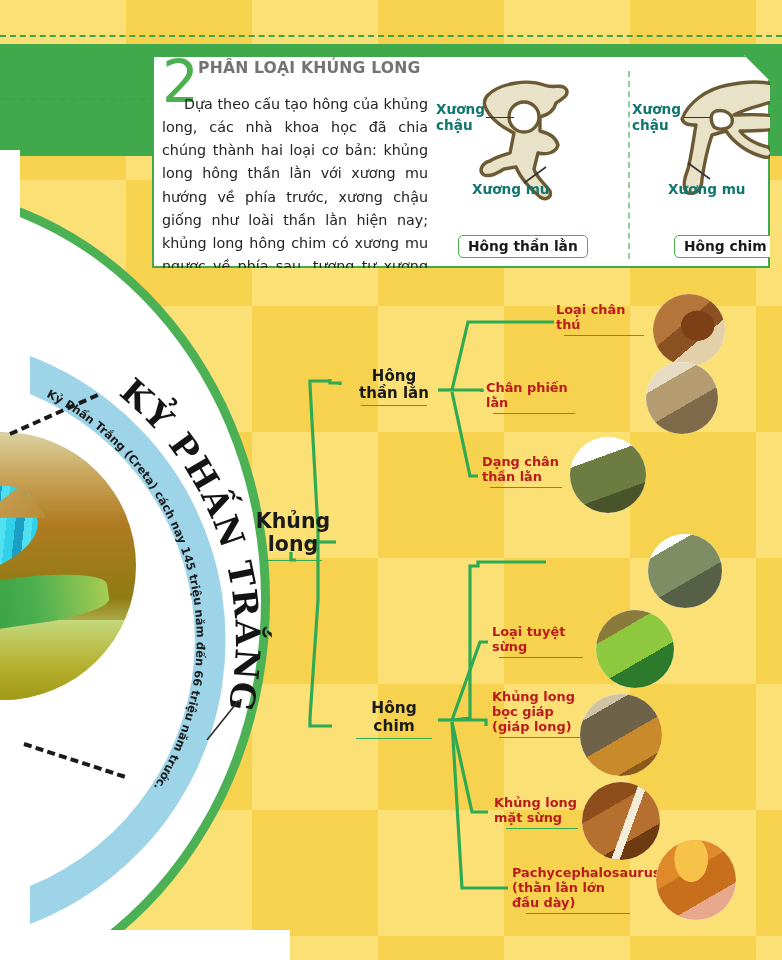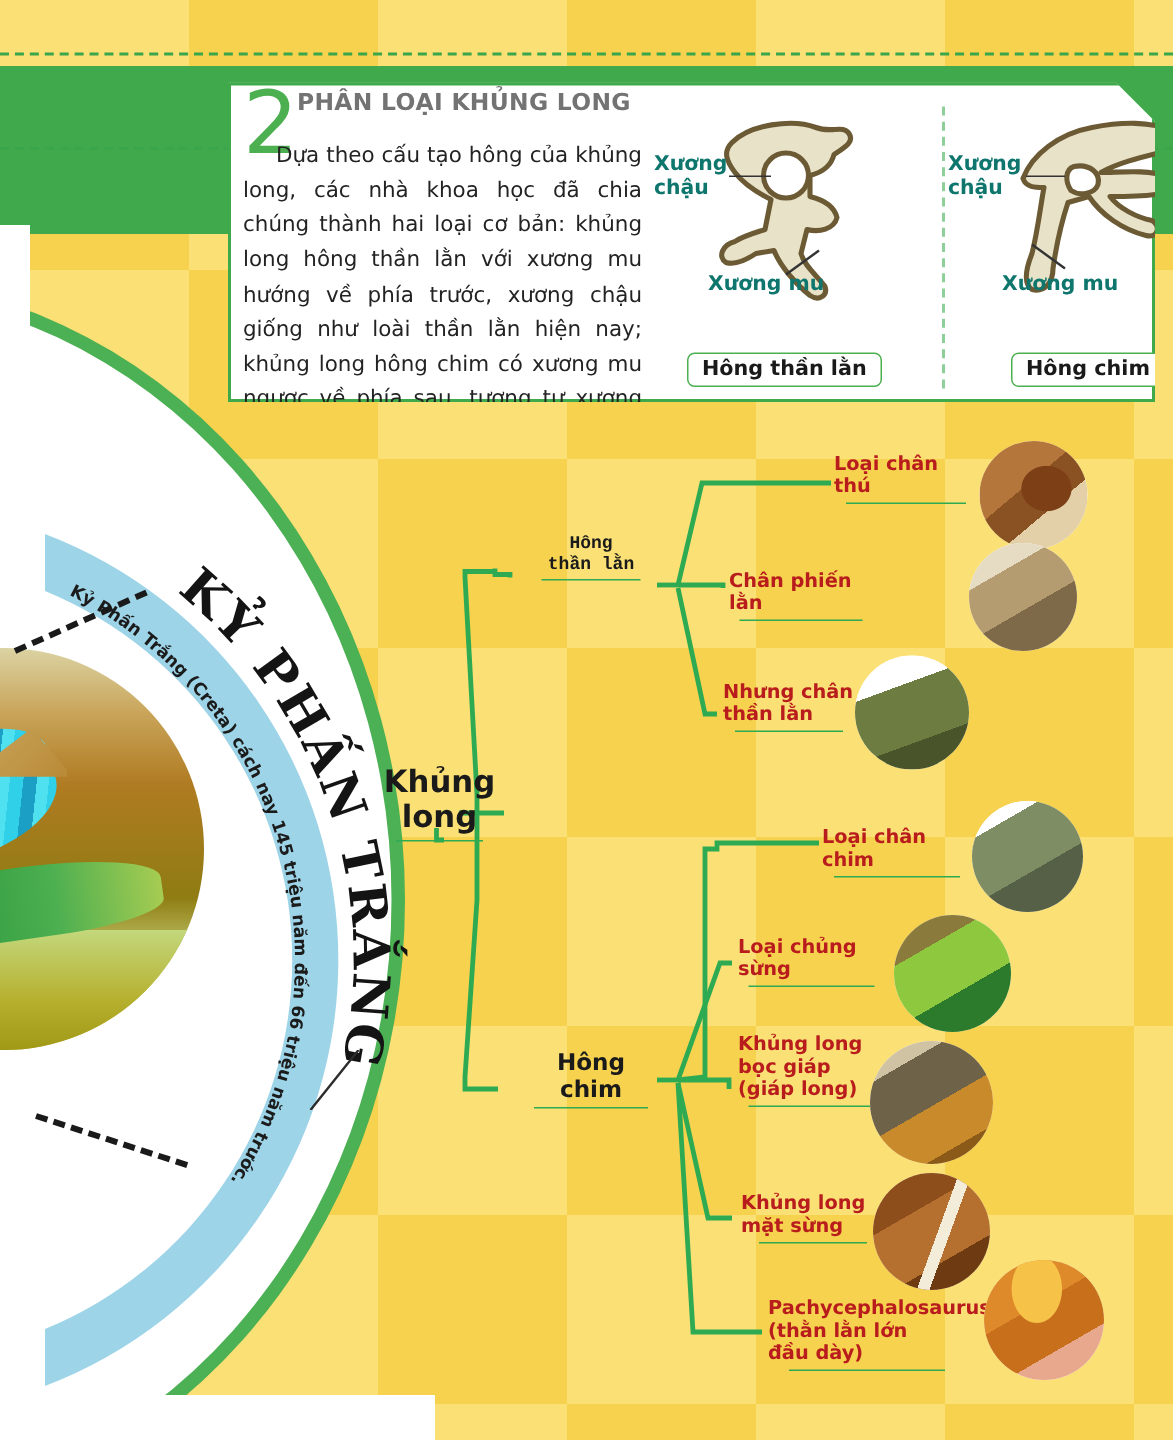--- a/index.html
+++ b/index.html
@@ -245,21 +245,21 @@
     line-height: 1.14;
   }
   .node .ul {
     display: block;
     height: 0;
     border-top: 1.6px solid #2eaa52;
     margin: 3px auto 0 auto;
   }
   #node-root { left: 254px; top: 510px; width: 78px; font-size: 20.5px; }
   #node-root .ul { width: 58px; }
-  #node-saur { left: 352px; top: 356px; width: 84px; font-size: 12px; font-family: Liberation Mono, monospace; }
+  #node-saur { left: 352px; top: 368px; width: 84px; font-size: 15px; }
   #node-saur .ul { width: 66px; }
   #node-orni { left: 352px; top: 700px; width: 84px; font-size: 15.4px; }
   #node-orni .ul { width: 76px; }
 
   .leaf {
     position: absolute;
     font-weight: 700;
     color: #b91c1c;
     text-align: left;
     line-height: 1.16;
@@ -424,30 +424,26 @@
 
   <div class="leaf" id="leaf-0">
     <span style="white-space:pre-line;">Loại chân thú</span>
     <span class="ul"></span>
   </div>
   <div class="leaf" id="leaf-1">
     <span style="white-space:pre-line;">Chân phiến lằn</span>
     <span class="ul"></span>
   </div>
   <div class="leaf" id="leaf-2">
-    <span style="white-space:pre-line;">Nhưng chân
+    <span style="white-space:pre-line;">Dạng chân
 thần lằn</span>
     <span class="ul"></span>
   </div>
-  <div class="leaf" id="leaf-3">
-    <span style="white-space:pre-line;">Loại chân chim</span>
-    <span class="ul"></span>
-  </div>
   <div class="leaf" id="leaf-4">
-    <span style="white-space:pre-line;">Loại chủng sừng</span>
+    <span style="white-space:pre-line;">Loại tuyệt sừng</span>
     <span class="ul"></span>
   </div>
   <div class="leaf" id="leaf-5">
     <span style="white-space:pre-line;">Khủng long
 bọc giáp
 (giáp long)</span>
     <span class="ul"></span>
   </div>
   <div class="leaf" id="leaf-6">
     <span style="white-space:pre-line;">Khủng long

